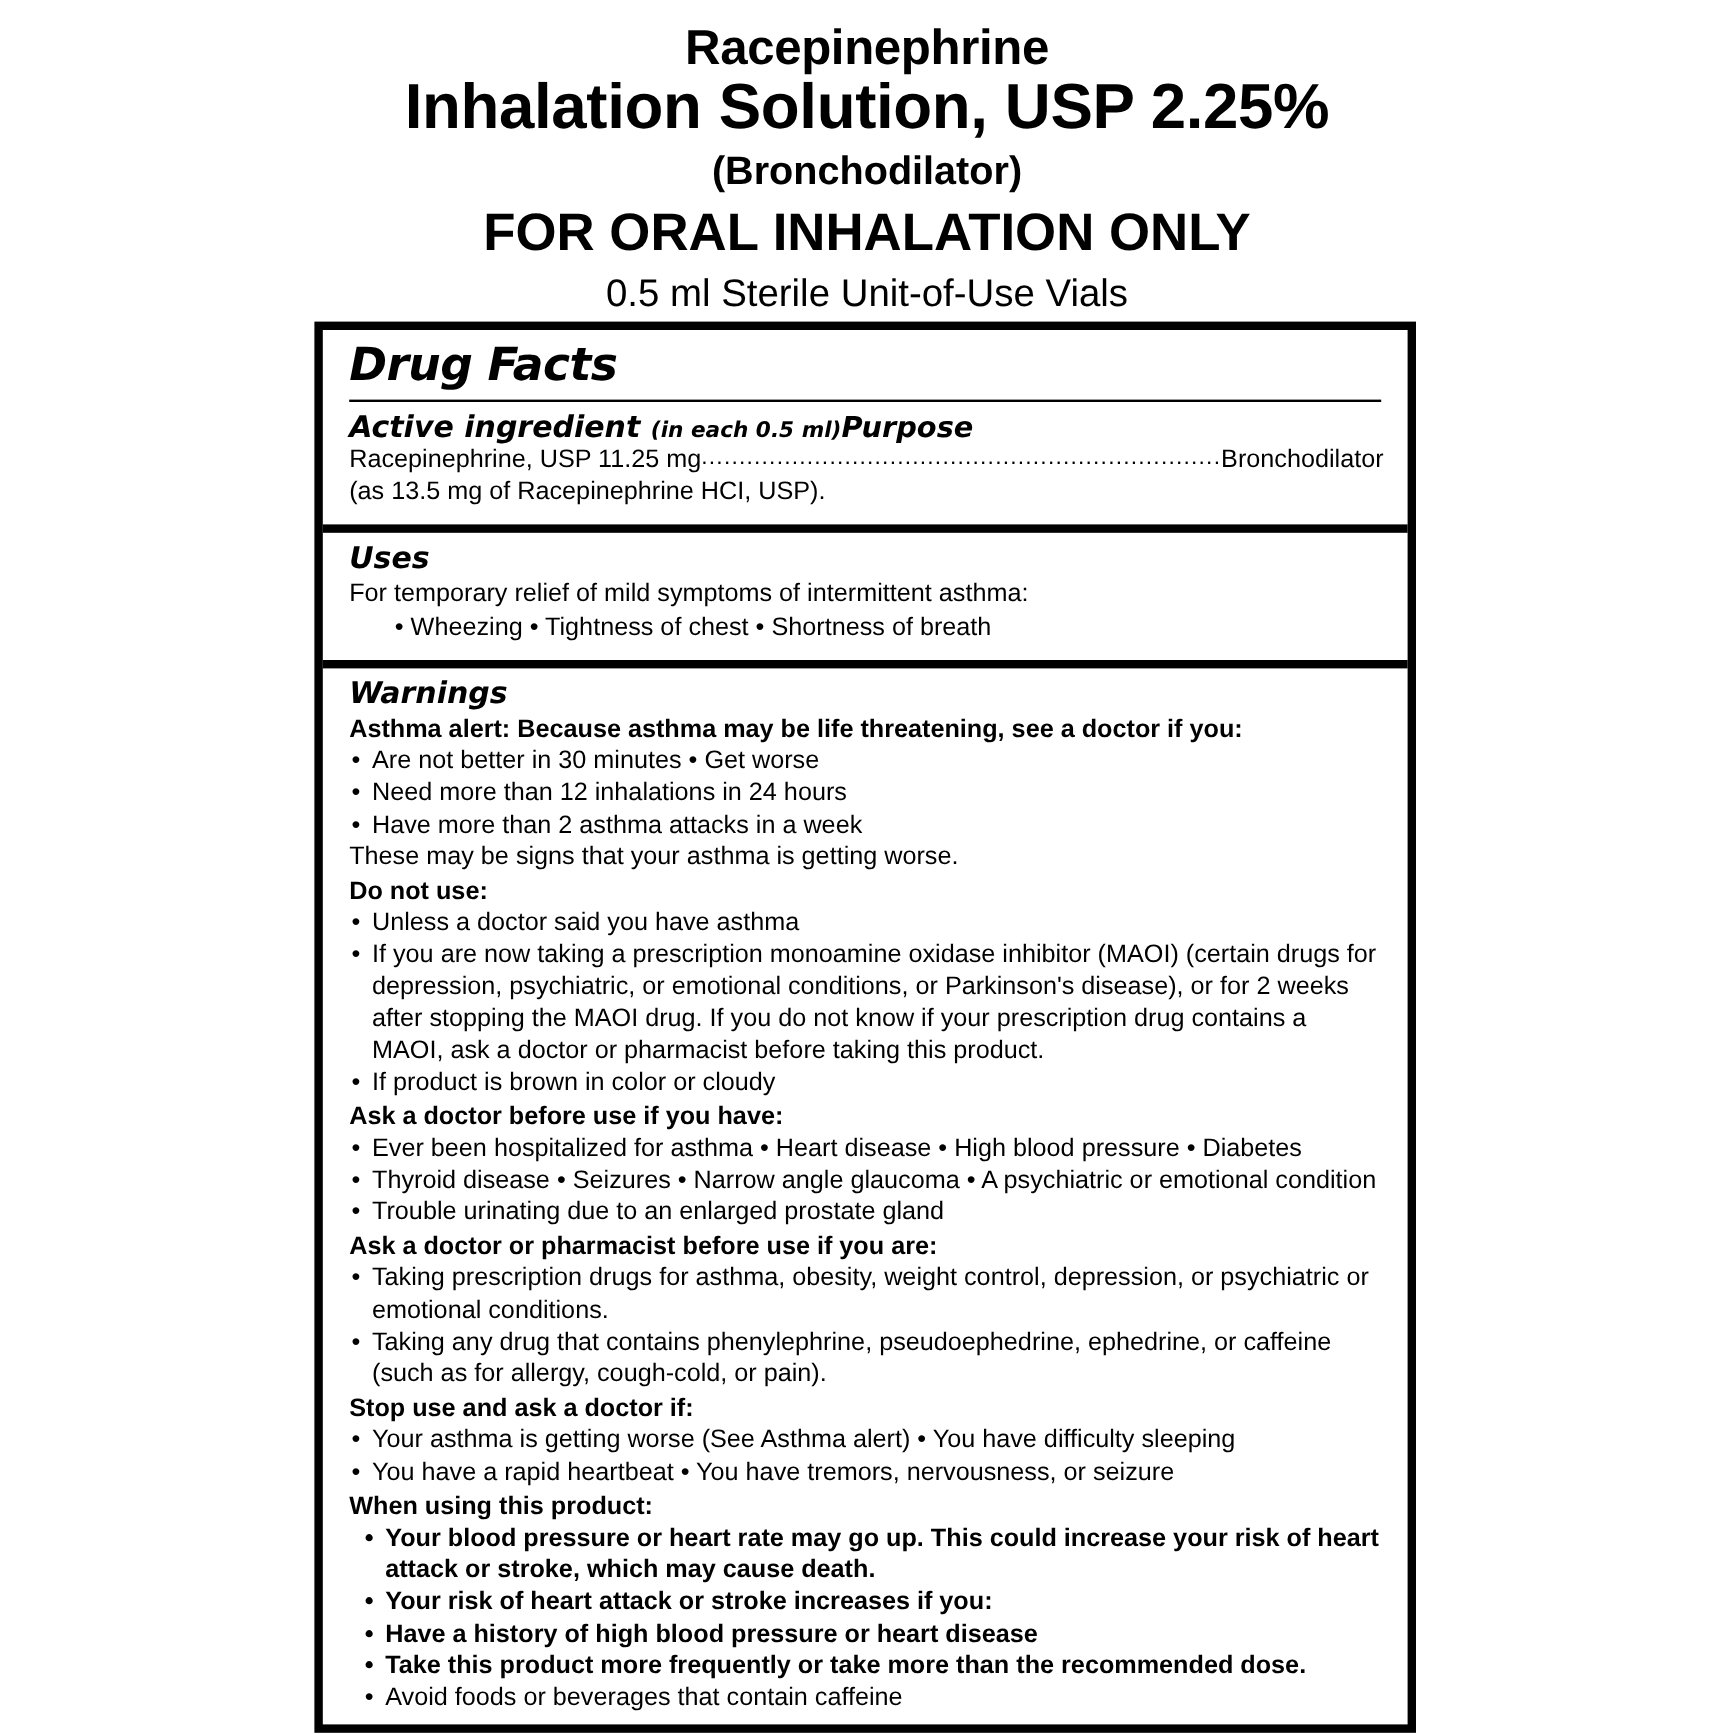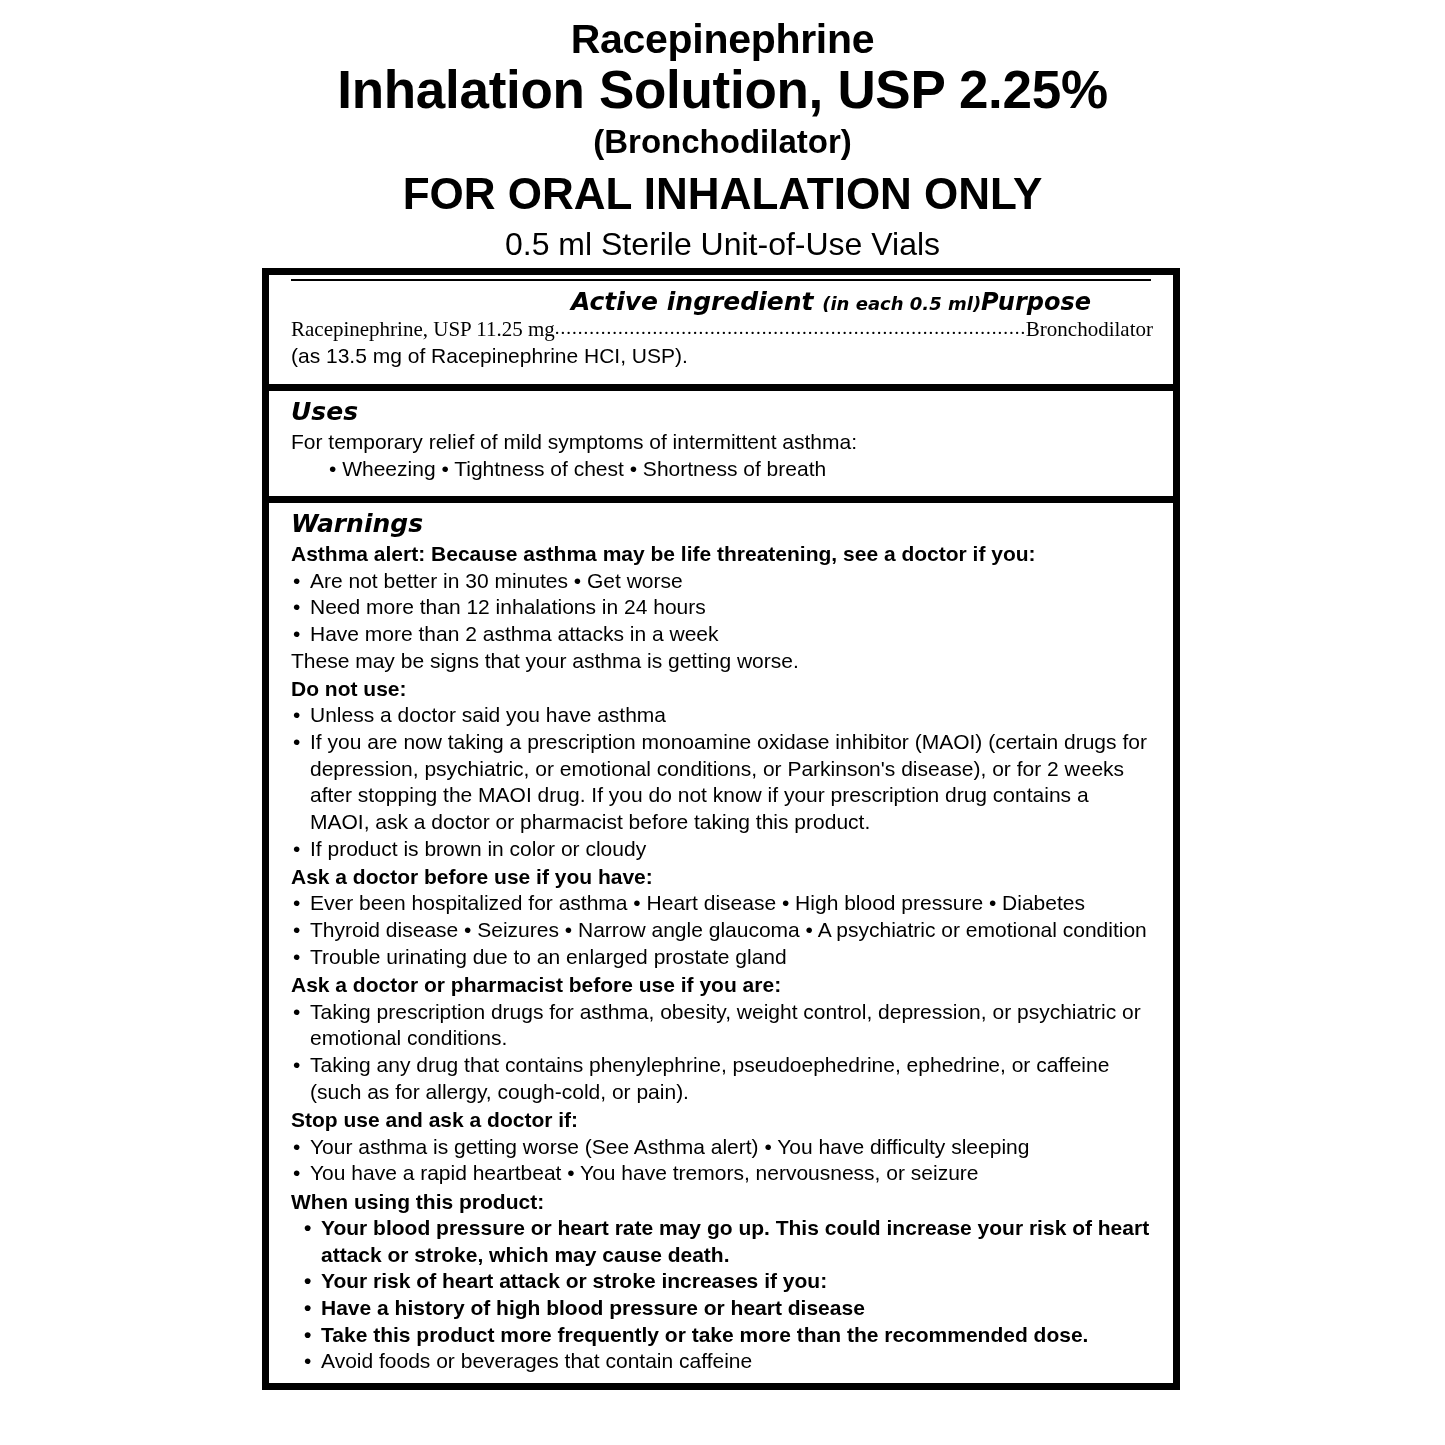--- a/index.html
+++ b/index.html
@@ -94,21 +94,21 @@
   .sect-head {
     font-family: "DejaVu Sans", sans-serif;
     font-style: italic;
     font-weight: bold;
     font-size: 25px;
     line-height: 1.2;
     margin-bottom: 2px;
   }
   .ai-row {
     display: flex;
-    justify-content: flex-end;
+    justify-content: flex-start;
     align-items: flex-end;
   }
   .ai-left {
     font-family: "DejaVu Sans", sans-serif;
     font-style: italic;
     font-weight: bold;
     font-size: 25px;
   }
   .ai-left .paren {
     font-size: 18px;
@@ -122,21 +122,20 @@
     font-size: 24px;
     padding-right: 62px;
   }
   .ai-dots {
     display: flex;
     align-items: baseline;
     font-size: 21px;
     line-height: 1.25;
     white-space: nowrap;
     overflow: hidden;
-    font-family: Liberation Serif, serif;
   }
   .ai-dots .lead {
     flex: 1 1 auto;
     overflow: hidden;
     white-space: nowrap;
     letter-spacing: 1px;
     position: relative;
     top: -2px;
     font-size: 19px;
   }
@@ -195,20 +194,23 @@
   <div class="header">
     <div class="h-line1">Racepinephrine</div>
     <div class="h-line2">Inhalation Solution, USP 2.25%</div>
     <div class="h-line3">(Bronchodilator)</div>
     <div class="h-line4">FOR ORAL INHALATION ONLY</div>
     <div class="h-line5">0.5 ml Sterile Unit-of-Use Vials</div>
   </div>
 
   <div class="df-box">
 
+    <div class="df-title-wrap">
+      <div class="df-title">Drug Facts</div>
+    </div>
     <div class="hair"></div>
 
     <div class="sect">
       <div class="ai-row">
         <div class="ai-left">
           <span>Active ingredient</span>
           <span class="paren">(in each 0.5 ml)</span>
         </div>
         <div class="ai-right">Purpose</div>
       </div>

